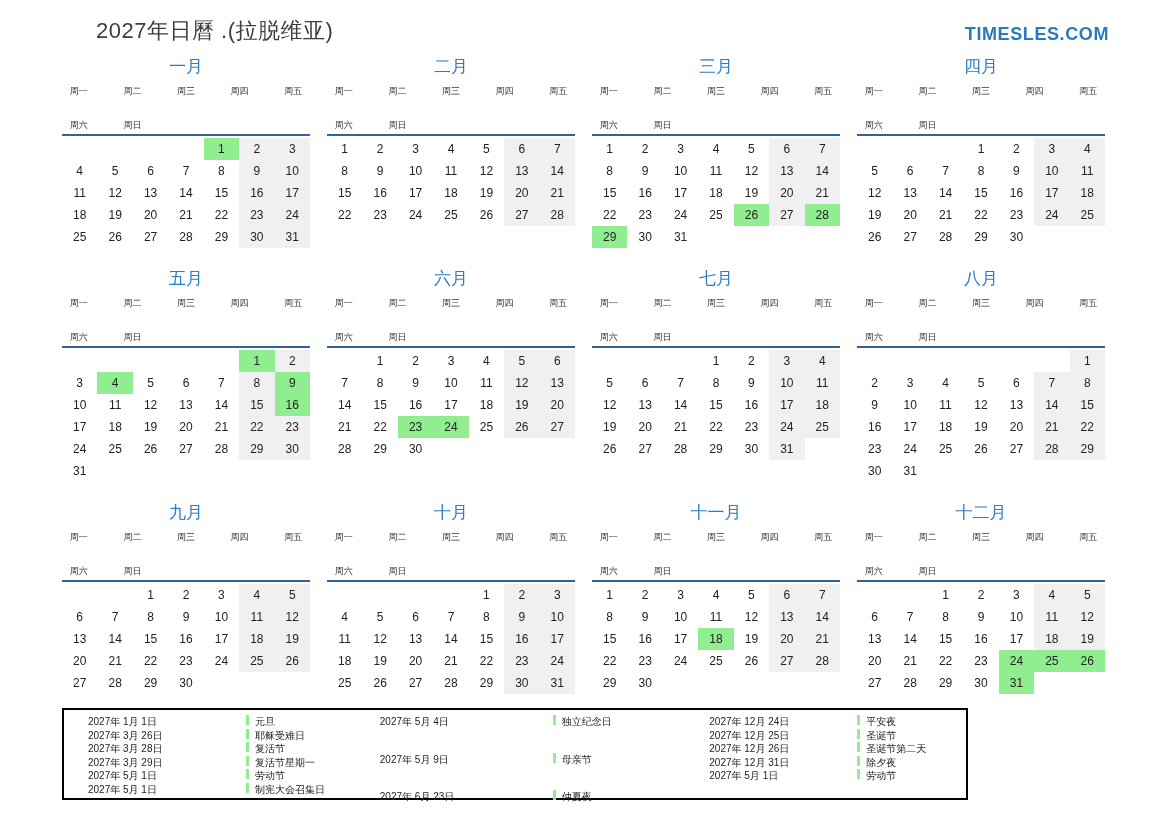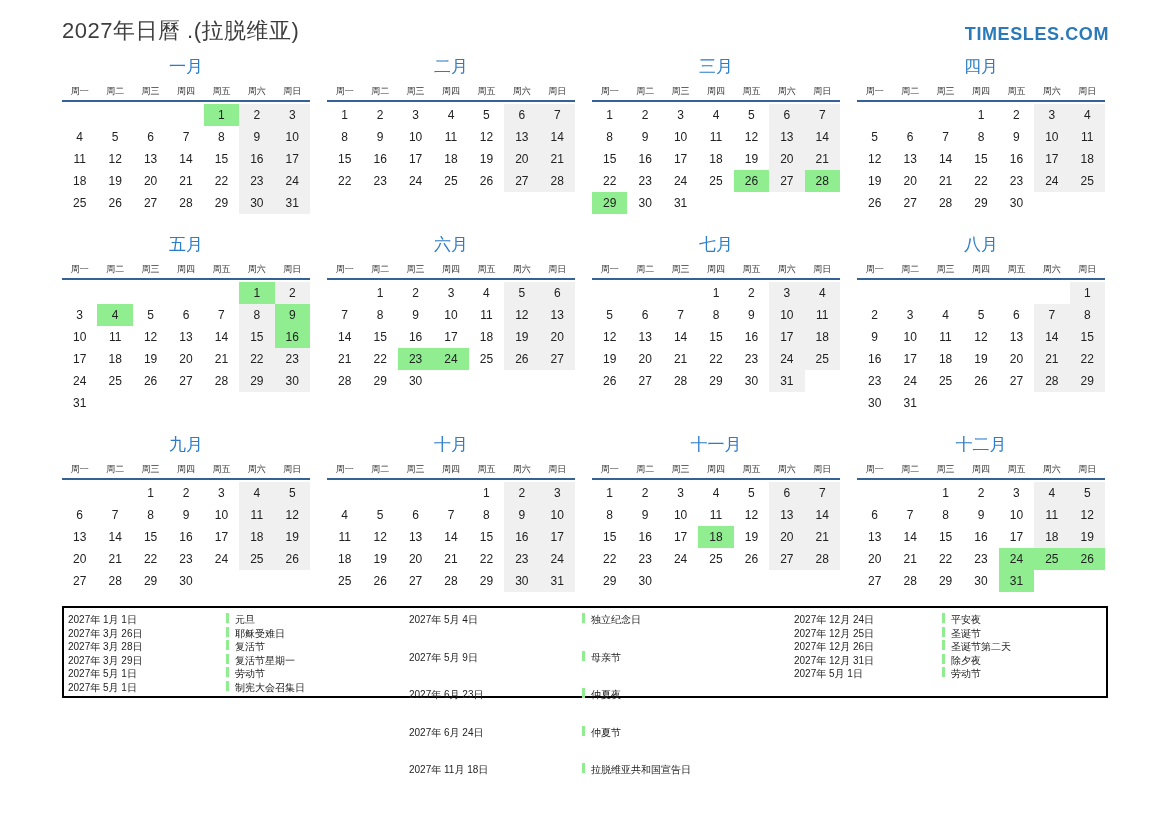--- a/index.html
+++ b/index.html
@@ -2,35 +2,35 @@
 <html><head>
 <meta charset="utf-8">
 <style>
   html,body{margin:0;padding:0;}
   body{
     width:1169px;height:827px;background:#ffffff;
     font-family:"Liberation Sans","DejaVu Sans",sans-serif;
     position:relative;overflow:hidden;
     --accent:#2b7cc9;--rule:#336295;--green:#90ee90;--weekend:#f0f0f0;--site:#2a7ab9;
   }
-  .header{display:flex;justify-content:space-between;align-items:flex-start;padding:16px 60px 0 62px;gap:8px;}
+  .header{display:flex;justify-content:space-between;align-items:flex-start;padding:16px 60px 0 96px;gap:8px;}
   .page-title{font-size:22px;color:#3d3d3d;letter-spacing:0.5px;}
   .site{font-size:18px;font-weight:700;color:var(--site);letter-spacing:0.6px;margin-top:8px;}
   .months{display:grid;grid-template-columns:repeat(4,248px);column-gap:17px;row-gap:18px;
     margin:8px 0 14px 62px;align-items:start;}
   .month-title{text-align:center;color:var(--accent);font-size:17px;height:26px;line-height:26px;margin-bottom:4px;}
-  .weekdays{display:grid;grid-template-columns:repeat(7,1fr);}
+  .weekdays{display:grid;grid-template-columns:repeat(5,1fr);gap:20px;}
   .weekday{text-align:center;font-size:9px;color:#333;height:14px;line-height:14px;}
   .rule{height:2px;background:var(--rule);margin-top:2px;margin-bottom:2px;}
   .days{display:grid;grid-template-columns:repeat(7,1fr);}
   .day{height:22px;line-height:22px;text-align:center;font-size:12px;color:#222;}
   .day.weekend{background:var(--weekend);}
   .day.holiday{background:var(--green);}
-  .legend{margin:8px 0 0 62px;width:1046px;height:92px;border:2px solid #000;box-sizing:border-box;
-    padding:5px 0 0 4px;display:flex;}
+  .legend{margin:8px 0 0 62px;width:906px;height:92px;border:2px solid #000;box-sizing:border-box;
+    padding:5px 0 0 24px;display:flex;}
   .legend-col{display:flex;flex-direction:column;}
   .col-0{width:341px;}  .col-1{width:385px;gap:24px;}  .col-2{width:300px;}
   .col-0 .legend-date{width:158px;} .col-1 .legend-date{width:173px;} .col-2 .legend-date{width:148px;}
   .legend-row{display:flex;font-size:10px;line-height:13.5px;color:#222;}
   .legend-date{flex-shrink:0;}
   .legend-name{display:flex;}
   .tick{width:3px;height:10px;background:var(--green);margin-right:6px;flex-shrink:0;}
 </style>
 </head>
 <body style="--accent: #2b7cc9; --rule: #336295; --green: #90ee90; --weekend: #f0f0f0; --site: #2a7ab9;">

